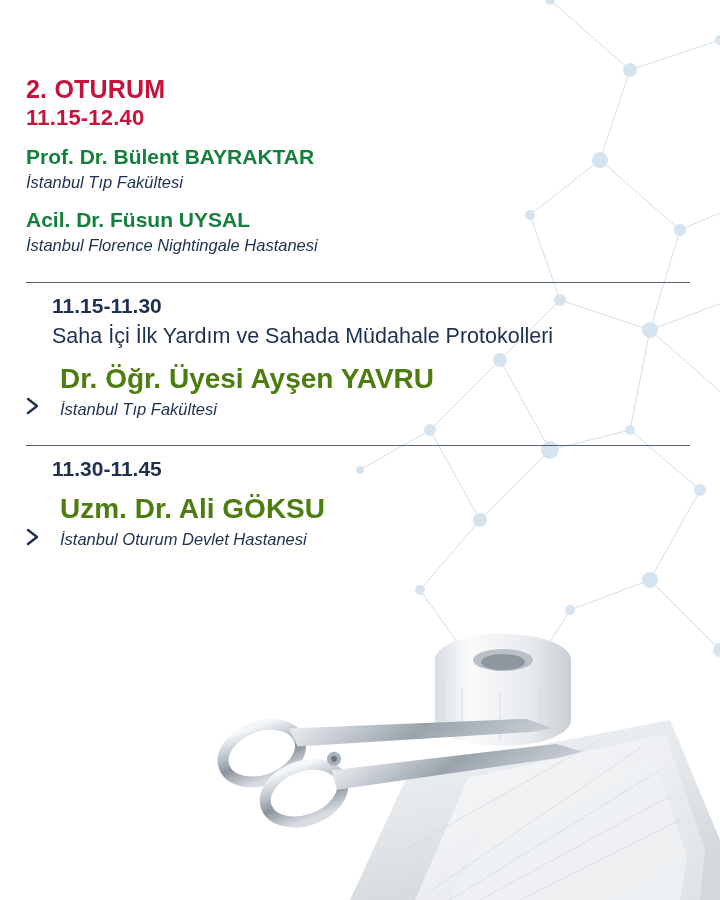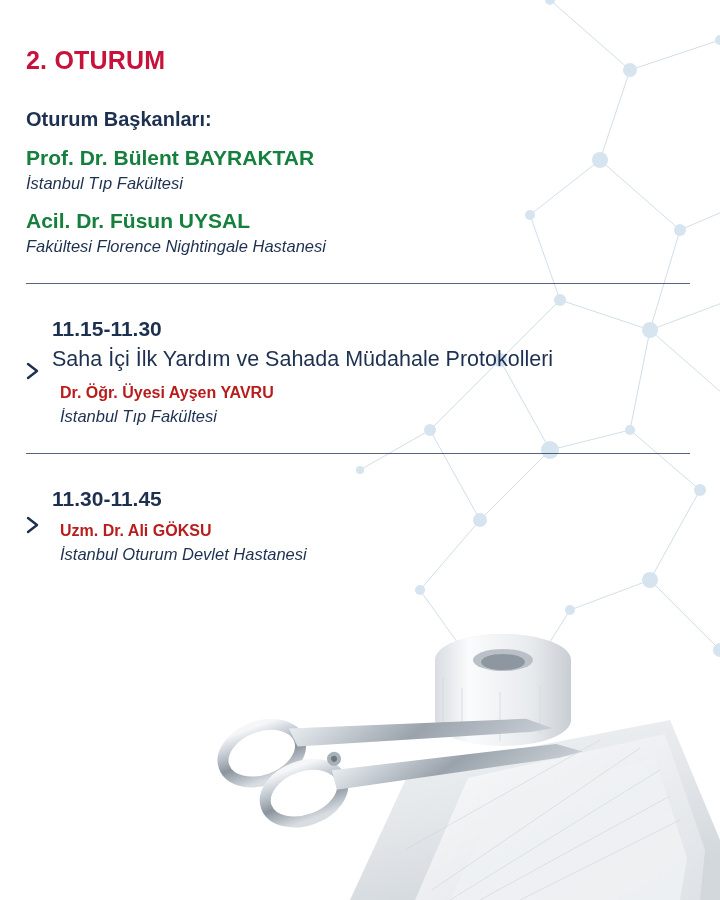--- a/index.html
+++ b/index.html
@@ -36,21 +36,21 @@
     bottom: 0;
     width: 520px;
     height: 300px;
     overflow: hidden;
   }
 
   
   .page {
     position: relative;
     z-index: 3;
-    padding: 46px 30px 0 26px;
+    padding: 75px 30px 0 26px;
     box-sizing: border-box;
   }
 
   .session-title {
     color: #c7123c;
     font-weight: bold;
     font-size: 25px;
     letter-spacing: 0.2px;
     line-height: 1.12;
     margin: 0;
@@ -91,22 +91,22 @@
   .divider {
     height: 1px;
     background: #1d3050;
     opacity: 0.75;
     margin: 26px 0 0 0;
     width: 100%;
   }
 
   .talk {
     display: flex;
-    align-items: center;
-    margin-top: 32px;
+    align-items: flex-end;
+    margin-top: 10px;
   }
   .talk-arrow {
     flex: 0 0 auto;
     width: 26px;
     padding-top: 4px;
     color: #1d3050;
   }
   .talk-body {
     flex: 1 1 auto;
     min-width: 0;
@@ -119,23 +119,23 @@
   }
   .talk-title {
     color: #1d3050;
     font-weight: normal;
     font-size: 21.5px;
     line-height: 1.28;
     margin-top: 5px;
     max-width: 560px;
   }
   .talk-speaker {
-    color: #b91c1c;
-    font-weight: bold;
-    font-size: 16px;
+    color: #4d7c0f;
+    font-weight: bold;
+    font-size: 28px;
     line-height: 1.25;
     margin: 10px 0 0 8px;
   }
   .talk-aff {
     color: #1d3050;
     font-style: italic;
     font-size: 16.5px;
     line-height: 1.25;
     margin: 3px 0 0 8px;
   }
@@ -258,31 +258,31 @@
       <path d="M130 160 L350 212 L372 228 L348 226 L128 180 Z" fill="url(#steel2)"></path>
       <circle cx="136" cy="150" r="7" fill="#a8b1b9"></circle>
       <circle cx="136" cy="150" r="3" fill="#6e767e"></circle>
     </g>
   </svg>
 </div>
 
 <div class="page">
 
   <h1 class="session-title">2. OTURUM</h1>
-
-  <div class="chairs-label">Oturum Başkanları:</div>
+  <div class="session-time">11.15-12.40</div>
+
 
   <div class="chair">
     <div class="chair-name">Prof. Dr. Bülent BAYRAKTAR</div>
     <div class="chair-aff">İstanbul Tıp Fakültesi</div>
   </div>
 
   <div class="chair">
     <div class="chair-name">Acil. Dr. Füsun UYSAL</div>
-    <div class="chair-aff">Fakültesi Florence Nightingale Hastanesi</div>
+    <div class="chair-aff">İstanbul Florence Nightingale Hastanesi</div>
   </div>
 
   <div class="divider"></div>
 
   <div class="talk">
     <div class="talk-arrow">
       <svg width="16" height="18" viewBox="0 0 16 18" aria-hidden="true">
         <path d="M2 2 L11 9 L2 16" fill="none" stroke="#1d3050" stroke-width="2.4" stroke-linecap="round" stroke-linejoin="round"></path>
       </svg>
     </div>

